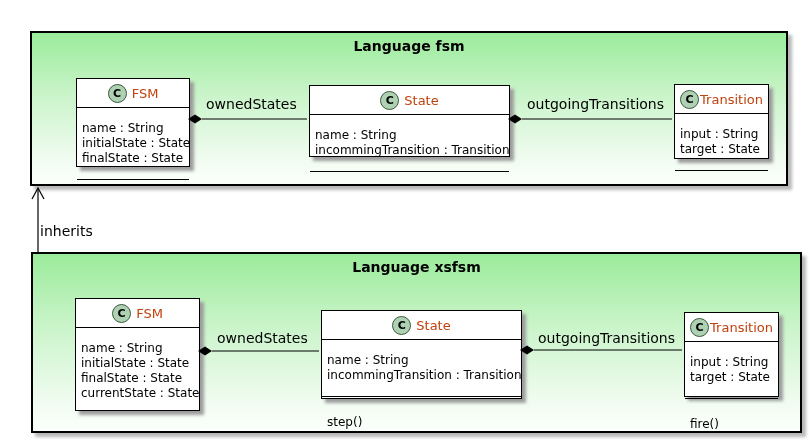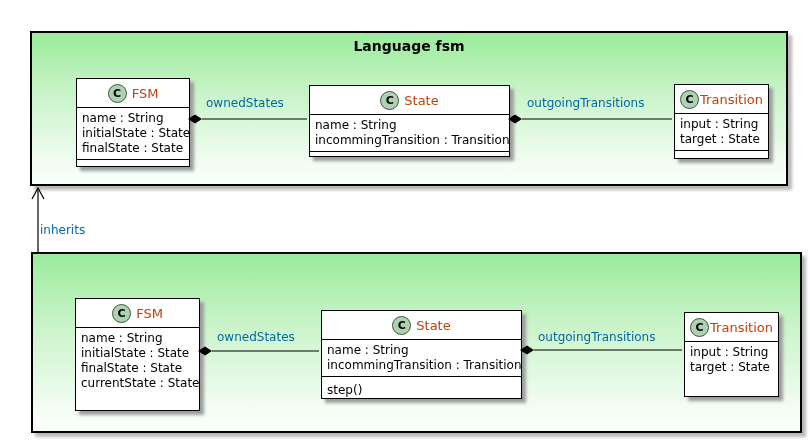--- a/index.html
+++ b/index.html
@@ -35,31 +35,31 @@
   }
   .circ{
     width:17px;height:17px;border-radius:50%;
     background:#ADD1B2;border:1px solid #395939;
     display:inline-flex;align-items:center;justify-content:center;
     font-size:11px;font-weight:bold;color:#000;flex:0 0 auto;
   }
   .cls-name{font-size:13px;color:#c2410c;}
   .cls-attrs{
     border-top:1.5px solid #000;
-    padding:3px 5px;font-size:12px;line-height:15px;color:#000;flex:1 1 auto;
+    padding:13px 5px;font-size:12px;line-height:15px;color:#000;flex:1 1 auto;
     white-space:nowrap;
   }
   .cls-methods{
     border-top:1.5px solid #000;
-    padding:6px 5px;font-size:12px;line-height:15px;color:#000;
+    padding:18px 5px;font-size:12px;line-height:15px;color:#000;
     min-height:6px;white-space:nowrap;
   }
   
   .edge-label{
-    position:absolute;font-size:12px;color:#0369a1;white-space:nowrap;
+    position:absolute;font-size:14px;color:#000000;white-space:nowrap;
   }
   
   #edges{position:absolute;left:0;top:0;width:810px;height:442px;pointer-events:none;}
 </style>
 </head>
 <body>
 
 <div id="canvas">
 
   <div class="pkg" style="left:30px;top:31px;width:758px;height:155px">
@@ -97,20 +97,21 @@
       </div>
       <div class="cls-attrs">
         <div>input : String</div>
         <div>target : State</div>
       </div>
       <div class="cls-methods"></div>
     </div>
   </div>
 
   <div class="pkg" style="left:31px;top:252px;width:771px;height:181px">
+    <div class="pkg-title">Language xsfsm</div>
 
     <div class="uml-class" style="left:42px;top:44px;width:125px;height:113px">
       <div class="cls-header">
         <span class="circ">C</span>
         <span class="cls-name">FSM</span>
       </div>
       <div class="cls-attrs">
         <div>name : String</div>
         <div>initialState : State</div>
         <div>finalState : State</div>
@@ -134,20 +135,23 @@
 
     <div class="uml-class" style="left:651px;top:58px;width:95px;height:85px">
       <div class="cls-header" style="gap:1px">
         <span class="circ">C</span>
         <span class="cls-name">Transition</span>
       </div>
       <div class="cls-attrs">
         <div>input : String</div>
         <div>target : State</div>
       </div>
+      <div class="cls-methods">
+        <div>fire()</div>
+      </div>
     </div>
   </div>
 
   <svg id="edges" xmlns="http://www.w3.org/2000/svg">
 
     <line x1="202" y1="119" x2="307" y2="119" stroke="#000" stroke-width="1.2"></line>
     <polygon points="188,119 195,114.6 202,119 195,123.4" fill="#000"></polygon>
 
     <line x1="522" y1="119" x2="672" y2="119" stroke="#000" stroke-width="1.2"></line>
     <polygon points="508,119 515,114.6 522,119 515,123.4" fill="#000"></polygon>

